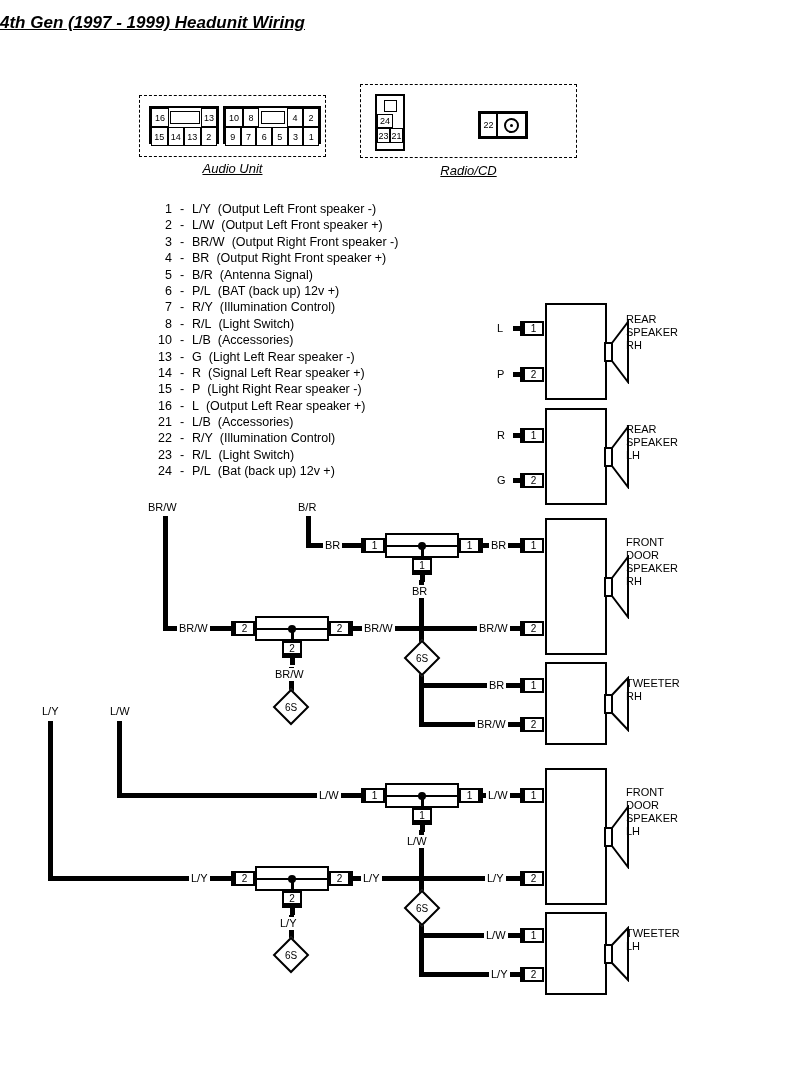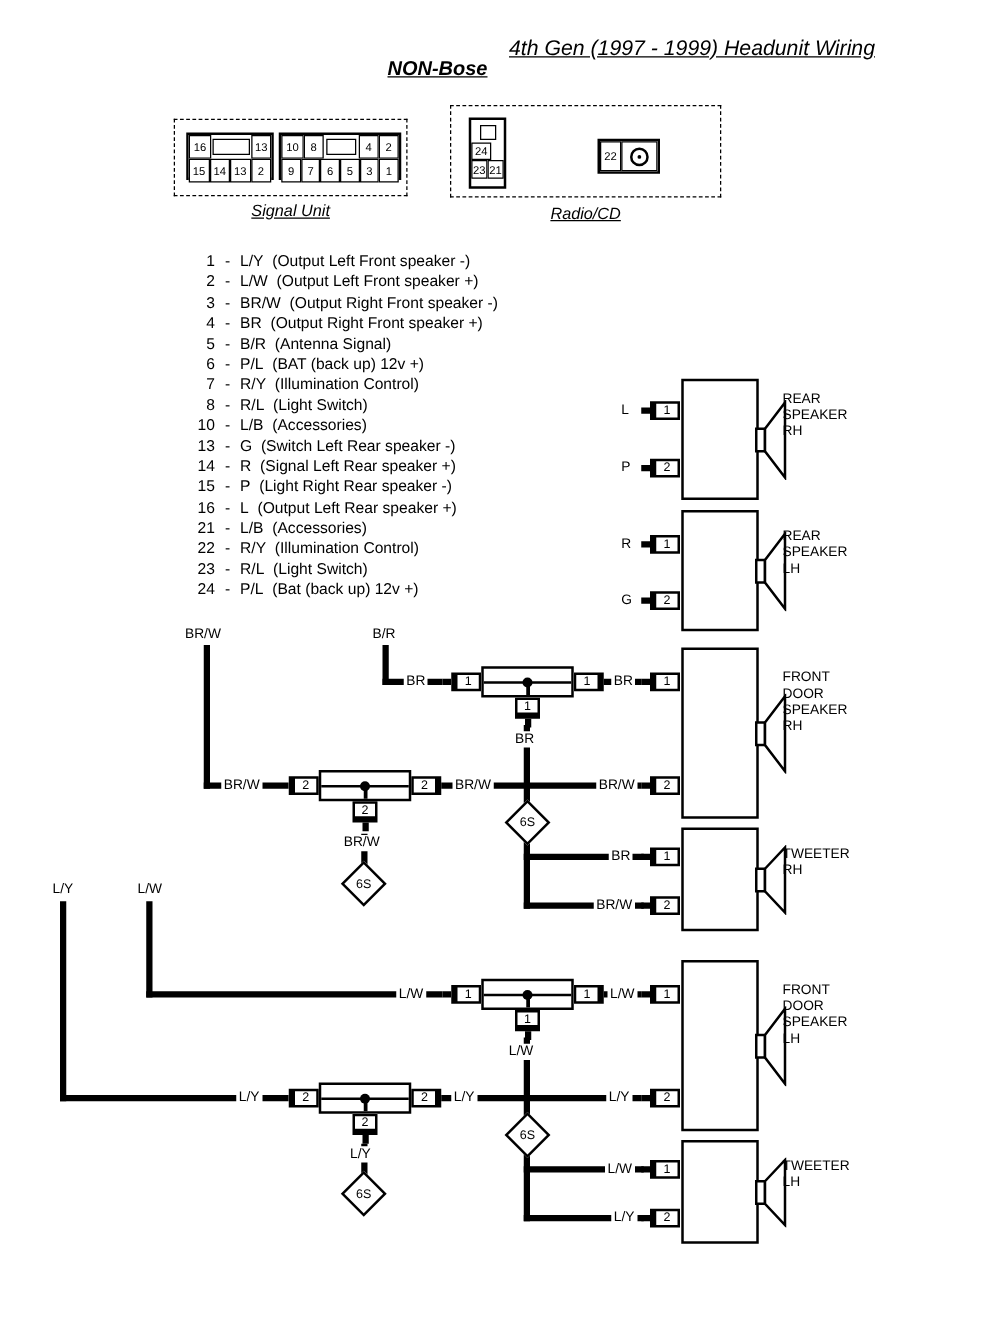--- a/index.html
+++ b/index.html
@@ -1,22 +1,22 @@
 <!DOCTYPE html>
 <html><head>
 <meta charset="utf-8">
 <title>Wiring Diagram</title>
 <style>
   * { margin:0; padding:0; box-sizing:border-box; }
   html,body { background:#fff; }
   body { font-family:"Liberation Sans", sans-serif; color:#000; }
   .page { position:relative; width:800px; height:1067px; background:#fff; overflow:hidden; }
 
-  .title { position:absolute; left:0; top:13px; width:700px; text-align:right;
-           font-size:17px; font-weight:normal; font-style:italic; text-decoration:underline;margin-top:16px; }
+  .title { position:absolute; left:0; top:13px; width:700px; text-align:left;
+           font-size:17px; font-weight:bold; font-style:italic; text-decoration:underline; }
   .subtitle { position:absolute; left:0; top:47px; width:700px; text-align:center;
            font-size:16px; font-weight:bold; font-style:italic; text-decoration:underline; }
 
   .dashed { position:absolute; border:1px dashed #000; background:#fff; }
   .shell { position:absolute; border:2px solid #000; background:#fff; }
   .crow { display:flex; align-items:stretch; }
   .cc { border:1px solid #000; display:flex; align-items:center; justify-content:center;
         font-size:9px; background:#fff; }
   .key { align-self:center; height:13px; border:1px solid #000; background:#fff; }
   .key2 { display:block; width:13px; height:12px; border:1px solid #000; margin:4px auto 2px; }
@@ -61,21 +61,20 @@
   .horn { position:absolute; right:-25px; top:50%; transform:translateY(-50%); }
   .spk-label { position:absolute; font-size:11px; line-height:13px; z-index:6; }
   .spk-label span { display:block; }
 </style>
 </head>
 <body>
 
 <div class="page">
 
   <div class="title">4th Gen (1997 - 1999) Headunit Wiring</div>
-  <div class="subtitle">NON-Bose</div>
 
   <div class="dashed" style="left:139px;top:95px;width:187px;height:62px">
     <div class="shell" style="left:9px;top:10px;width:70px;height:38px">
       <div class="crow" style="height:19px;justify-content:space-between">
         <span class="cc" style="width:18px">16</span>
         <span class="key" style="width:30px"></span>
         <span class="cc" style="width:16px">13</span>
       </div>
       <div class="crow" style="height:19px">
         <span class="cc" style="flex:1">15</span>
@@ -95,21 +94,21 @@
       <div class="crow" style="height:19px">
         <span class="cc" style="flex:1">9</span>
         <span class="cc" style="flex:1">7</span>
         <span class="cc" style="flex:1">6</span>
         <span class="cc" style="flex:1">5</span>
         <span class="cc" style="flex:1">3</span>
         <span class="cc" style="flex:1">1</span>
       </div>
     </div>
   </div>
-  <div class="conn-label" style="left:139px;width:187px;top:161px">Signal Unit</div>
+  <div class="conn-label" style="left:139px;width:187px;top:161px">Audio Unit</div>
 
   <div class="dashed" style="left:360px;top:84px;width:217px;height:74px">
     <div class="shell" style="left:14px;top:9px;width:30px;height:57px">
       <span class="key2"></span>
       <div class="crow">
         <span class="cc" style="width:16px;height:14px">24</span>
       </div>
       <div class="crow">
         <span class="cc" style="flex:1;height:15px">23</span>
         <span class="cc" style="flex:1;height:15px">21</span>
@@ -178,21 +177,21 @@
     <div class="pin-row">
         <span class="pn">10</span>
         <span class="ps">-</span>
         <span class="pw">L/B</span>
         <span class="pt">(Accessories)</span>
       </div>
     <div class="pin-row">
         <span class="pn">13</span>
         <span class="ps">-</span>
         <span class="pw">G</span>
-        <span class="pt">(Switch Left Rear speaker -)</span>
+        <span class="pt">(Light Left Rear speaker -)</span>
       </div>
     <div class="pin-row">
         <span class="pn">14</span>
         <span class="ps">-</span>
         <span class="pw">R</span>
         <span class="pt">(Signal Left Rear speaker +)</span>
       </div>
     <div class="pin-row">
         <span class="pn">15</span>
         <span class="ps">-</span>

